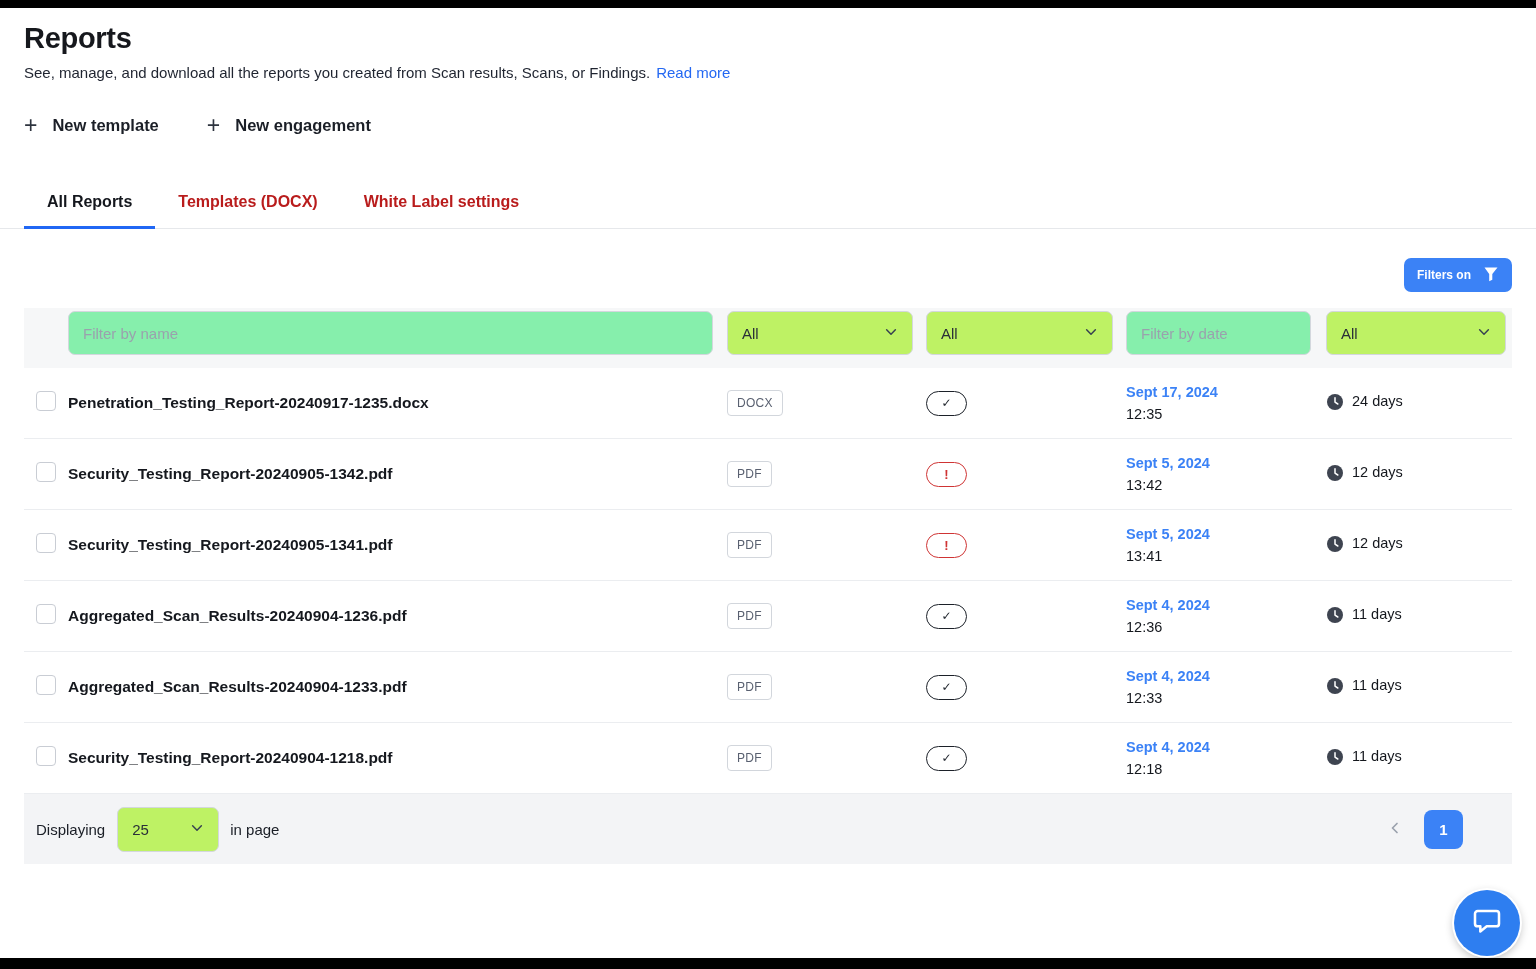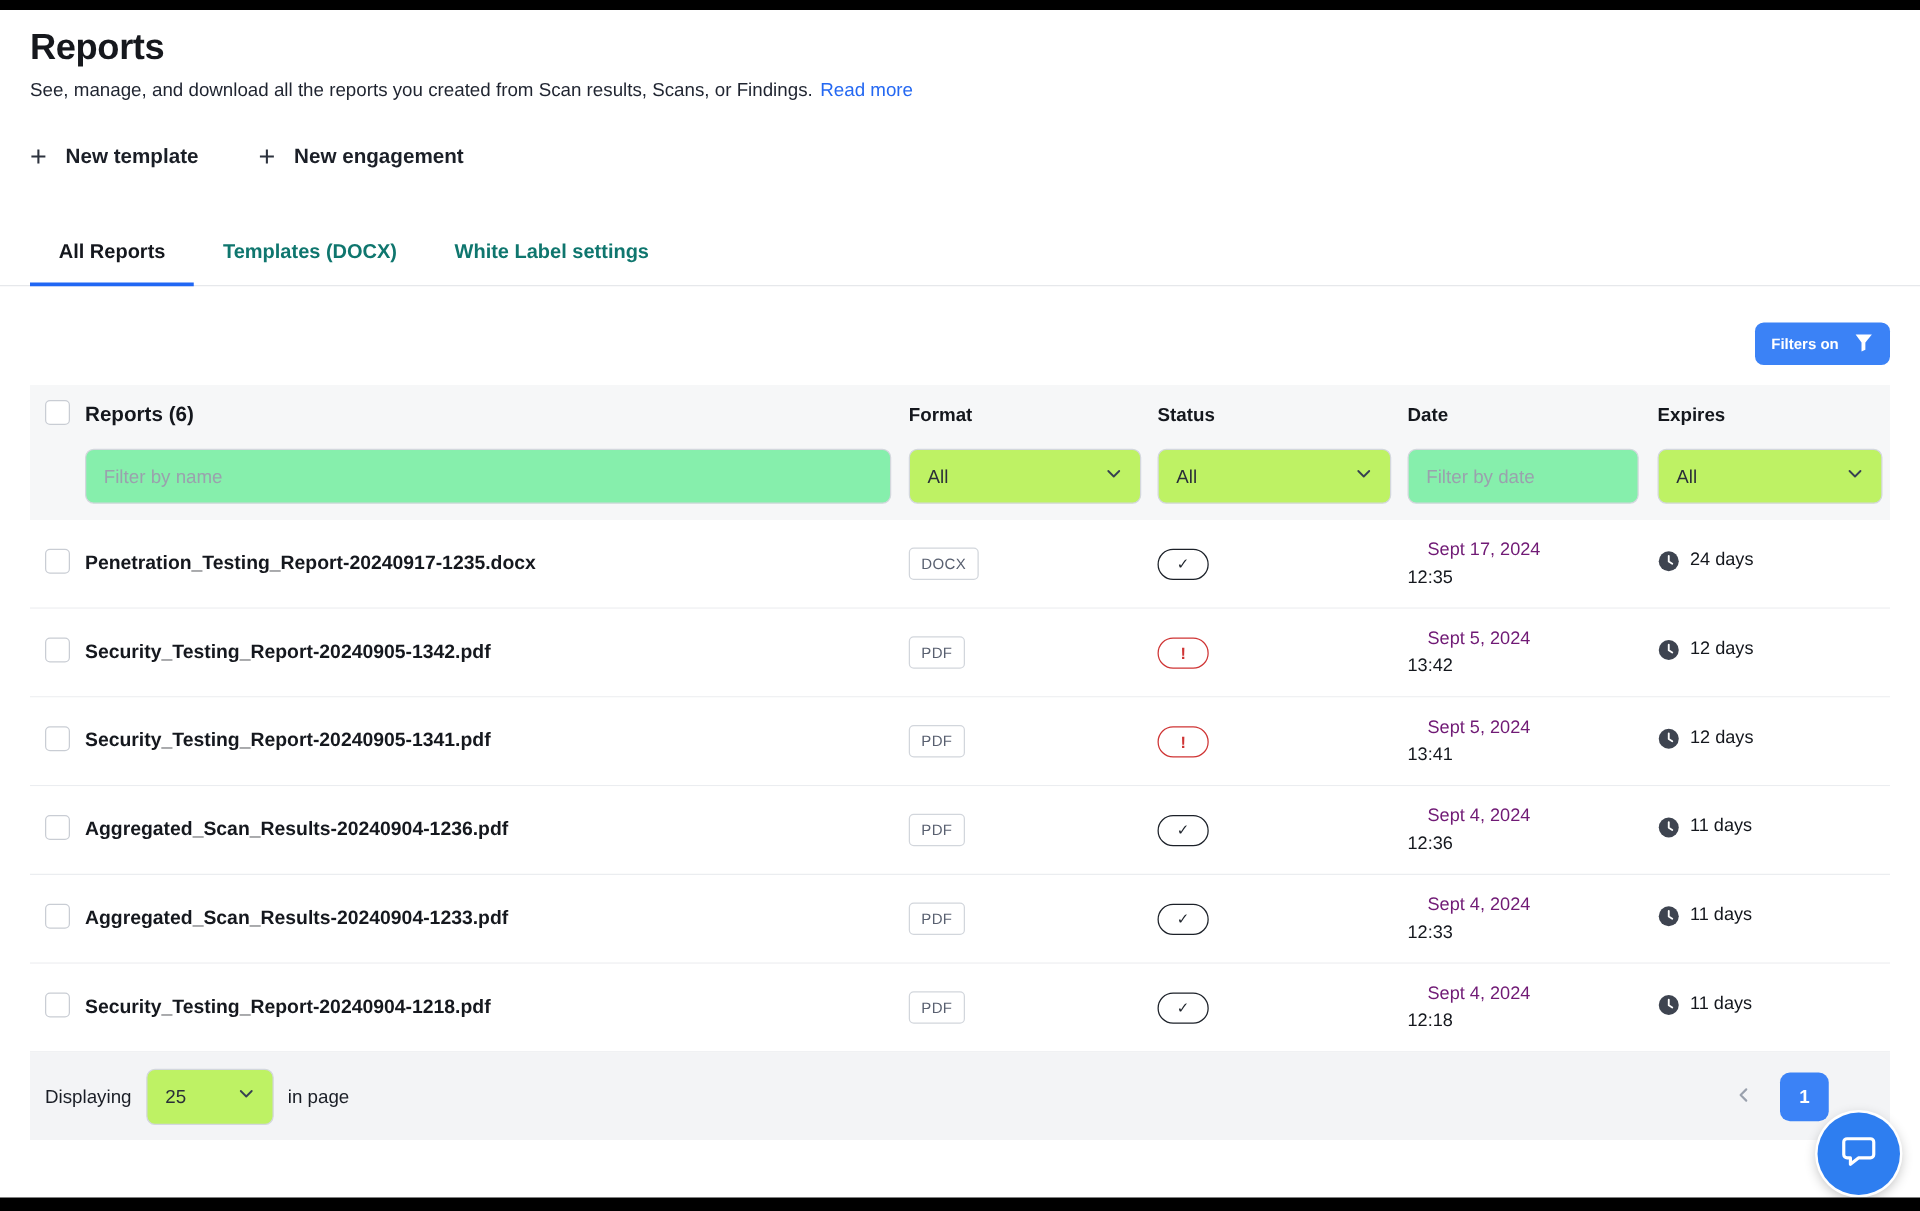--- a/index.html
+++ b/index.html
@@ -22,21 +22,21 @@
   .actions { margin-top: 33px; display: flex; gap: 48px; align-items: center; }
   .action-btn {
     display: flex; align-items: center; gap: 15px;
     background: none; border: none; cursor: pointer;
     font-family: inherit; font-size: 16.5px; font-weight: 700; color: #1b1f27;
   }
   .plus-glyph { font-size: 23px; font-weight: 400; color: #2d333e; line-height: 1; }
 
   .tabs { margin-top: 42px; display: flex; padding: 0 0 0 24px; border-bottom: 1px solid #e6e8eb; }
   .tab {
-    padding: 14px 23px 15px 23px; font-size: 16px; font-weight: 700; color: #0f766e;
+    padding: 14px 23px 15px 23px; font-size: 16px; font-weight: 700; color: #b91c1c;
     cursor: pointer; position: relative; margin-bottom: -1px;
   }
   .tab.active { color: #14171d; border-bottom: 3px solid #2067f4; }
 
   .filters-bar { display: flex; justify-content: flex-end; padding: 29px 24px 16px 24px; }
   .filters-on-btn {
     display: flex; align-items: center; gap: 12px;
     background: var(--accent, #3b82f6); color: #fff; border: none; border-radius: 7px;
     height: 34px; padding: 0 13px; font-family: inherit; font-size: 12px; font-weight: 700; cursor: pointer;
   }
@@ -78,21 +78,21 @@
   .fmt-badge {
     display: inline-block; border: 1px solid #d2d6dc; border-radius: 4px; background: #fff;
     padding: 5px 9px; font-size: 12px; font-weight: 500; color: #596070; letter-spacing: .3px;
   }
   .status-pill {
     width: 41px; height: 25px; border-radius: 13px; border: 1.6px solid #1c2129;
     display: flex; align-items: center; justify-content: center;
     font-size: 12px; font-weight: 700; color: #1c2129; background: #fff;
   }
   .status-pill.error { border-color: #cf3434; color: #cf3434; font-size: 13px; }
-  .date-cell .d1 { font-size: 14.5px; font-weight: 400; color: #701a75; margin-left: 16px; }
+  .date-cell .d1 { font-size: 14.5px; font-weight: 700; color: #3b82f6; }
   .date-cell .d2 { font-size: 14.5px; color: #14171d; margin-top: 6px; }
   .expires-cell { display: flex; align-items: flex-start; gap: 8px; font-size: 14.5px; color: #14171d; }
 
   .tfoot {
     background: #f3f4f6; height: 70px; display: flex; align-items: center;
     padding: 0 49px 0 12px;
   }
   .tfoot .displaying { font-size: 15px; color: #1a1e26; margin-right: 12px; }
   .pagesize-select { width: 102px; height: 45px; margin-right: 11px; }
   .tfoot .inpage { font-size: 15px; color: #1a1e26; }
@@ -143,28 +143,20 @@
     <span>
       <svg width="16" height="16" viewBox="0 0 16 16">
           <path d="M1.5 1.5h13L9.3 8v5.8L6.2 15.2V8z" fill="#ffffff"></path>
         </svg>
     </span>
   </button>
 </div>
 
 <div class="table">
 
-  <div class="grid-row thead">
-    <div class="cb-cell"><span class="checkbox"></span></div>
-    <div class="col-label reports-label">Reports (6)</div>
-    <div class="col-label">Format</div>
-    <div class="col-label">Status</div>
-    <div class="col-label">Date</div>
-    <div class="col-label">Expires</div>
-  </div>
 
   <div class="grid-row tfilter">
     <div></div>
     <div><input class="text-input name-filter" placeholder="Filter by name" style=""></div>
     <div>
       <div class="select-box filter-select">
         <span>All</span>
         <span><svg width="14" height="14" viewBox="0 0 16 16">
               <path d="M3 5.5l5 5 5-5" stroke="#374151" stroke-width="1.7" fill="none" stroke-linecap="round" stroke-linejoin="round"></path>
             </svg></span>

